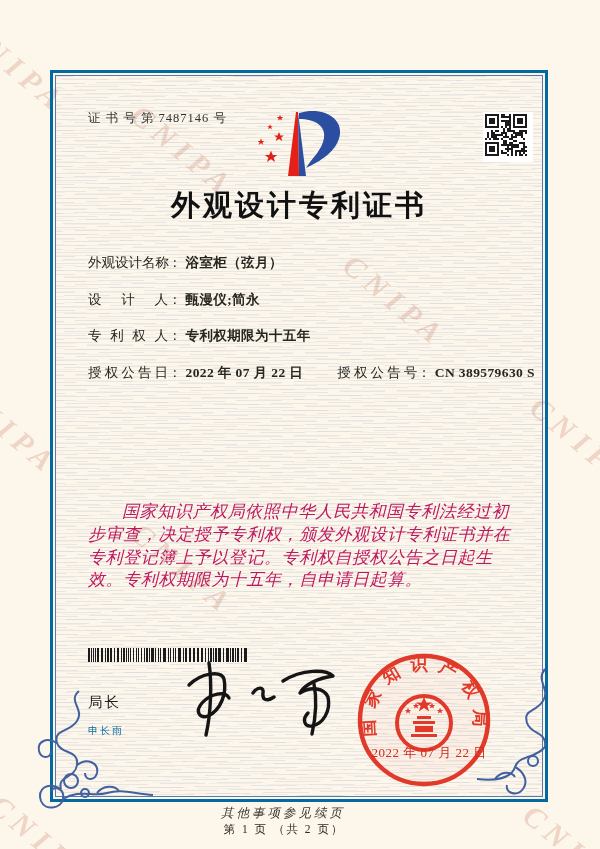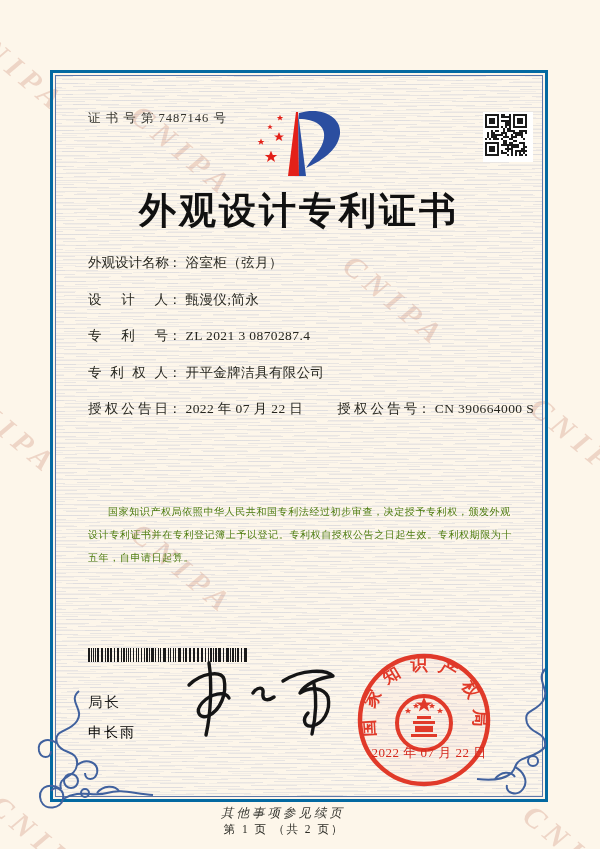--- a/index.html
+++ b/index.html
@@ -33,49 +33,49 @@
       repeating-linear-gradient(181deg, rgba(150,160,195,.10) 0px, rgba(150,160,195,.10) .8px, rgba(0,0,0,0) .8px, rgba(0,0,0,0) 5.2px);
   }
   .cert-no{
     position:absolute; left:35px; top:37px;
     font-size:12.5px; letter-spacing:1px; color:#33332d;
   }
   .logo{ position:absolute; left:50%; top:33px; transform:translateX(-50%); }
   .qr{ position:absolute; left:430px; top:39px; width:46px; height:46px; background:#fff; padding:2px; }
   .title{
     position:absolute; left:0; right:0; top:113px; text-align:center;
-    font-size:37px; font-weight:bold; letter-spacing:3px; color:#111;
+    font-size:29px; font-weight:bold; letter-spacing:3px; color:#111;
   }
   .fields{ position:absolute; left:35px; right:24px; top:180px; font-size:13.5px; }
   .field-row{ line-height:19px; margin-bottom:17.5px; white-space:nowrap; display:flex; }
   .pair{ white-space:nowrap; }
   .pair + .pair{ margin-left:34px; }
   .flabel{
     display:inline-block; width:80px;
     text-align:justify; text-align-last:justify; text-justify:inter-character;
     vertical-align:bottom;
   }
   .fcolon{ display:inline-block; margin-right:4px; }
-  .fvalue{ letter-spacing:.4px; }
+  .fvalue{ letter-spacing:.4px;font-weight:bold; }
   .legal{
     position:absolute; left:35px; right:29px; top:428px;
-    font-size:10px; line-height:22.8px; letter-spacing:.6px;
-    color:#4d7c0f;
+    font-size:17px; line-height:22.8px; letter-spacing:.6px;
+    font-style:italic; color:#be185d;
   }
   .legal p{ margin:0; text-indent:2em; }
   .barcode{ position:absolute; left:35px; top:575px; }
   .signer-title{
     position:absolute; left:35px; top:620px;
     font-family:Liberation Mono, monospace;
     font-size:14.5px; font-weight:500; letter-spacing:2px; color:#222;
   }
   .signer-name{
     position:absolute; left:35px; top:651px;
     font-family:"Liberation Sans","DejaVu Sans",sans-serif;
-    font-size:14px; font-weight:500; letter-spacing:2px; color:#000000;
+    font-size:10px; font-weight:500; letter-spacing:2px; color:#0369a1;
   }
   .signature{ position:absolute; left:108px; top:580px; z-index:4; }
   .seal{ position:absolute; left:296px; top:572px; z-index:5; }
   .seal-date{
     position:absolute; left:308px; top:671px; width:136px; z-index:6;
     text-align:center; font-size:13px; letter-spacing:.5px;
     color:#d5281c; white-space:nowrap;
   }
   .page-num{
     position:absolute; left:0; right:0; top:712px; text-align:center;
@@ -379,28 +379,25 @@
     <div class="title">外观设计专利证书</div>
 
     <div class="fields" id="fields">
         <div class="field-row">
           <span class="pair"><span class="flabel">外观设计名称</span><span class="fcolon">：</span><span class="fvalue">浴室柜（弦月）</span></span>
         </div>
         <div class="field-row">
           <span class="pair"><span class="flabel">设计人</span><span class="fcolon">：</span><span class="fvalue">甄漫仪;简永</span></span>
         </div>
         <div class="field-row">
-          <span class="pair"><span class="flabel">专利号</span><span class="fcolon">：</span><span class="fvalue">ZL 2021 3 0870287.4</span></span>
-        </div>
-        <div class="field-row">
-          <span class="pair"><span class="flabel">专利权人</span><span class="fcolon">：</span><span class="fvalue">开平金牌洁具有限公司</span></span>
+          <span class="pair"><span class="flabel">专利权人</span><span class="fcolon">：</span><span class="fvalue">专利权期限为十五年</span></span>
         </div>
         <div class="field-row">
           <span class="pair"><span class="flabel">授权公告日</span><span class="fcolon">：</span><span class="fvalue">2022 年 07 月 22 日</span></span>
-          <span class="pair"><span class="flabel">授权公告号</span><span class="fcolon">：</span><span class="fvalue">CN 390664000 S</span></span>
+          <span class="pair"><span class="flabel">授权公告号</span><span class="fcolon">：</span><span class="fvalue">CN 389579630 S</span></span>
         </div>
       </div>
 
     <div class="legal" id="legal">
         <p>国家知识产权局依照中华人民共和国专利法经过初步审查，决定授予专利权，颁发外观设计专利证书并在专利登记簿上予以登记。专利权自授权公告之日起生效。专利权期限为十五年，自申请日起算。</p>
       </div>
 
     <div class="barcode">
       <svg id="bar-svg" width="163" height="14">
           <rect x="0" y="0" width="2" height="14" fill="#1b1b1b"></rect>

